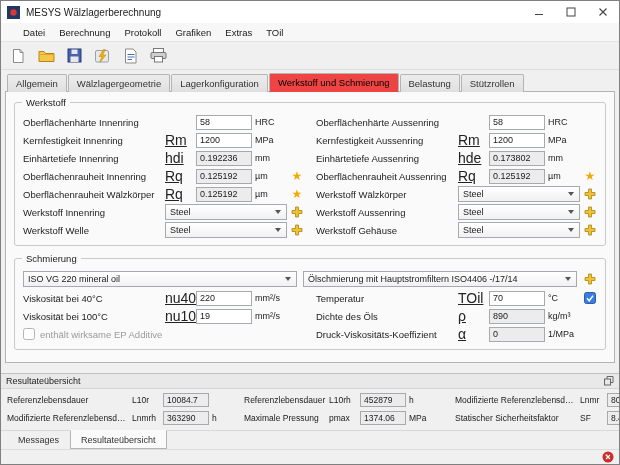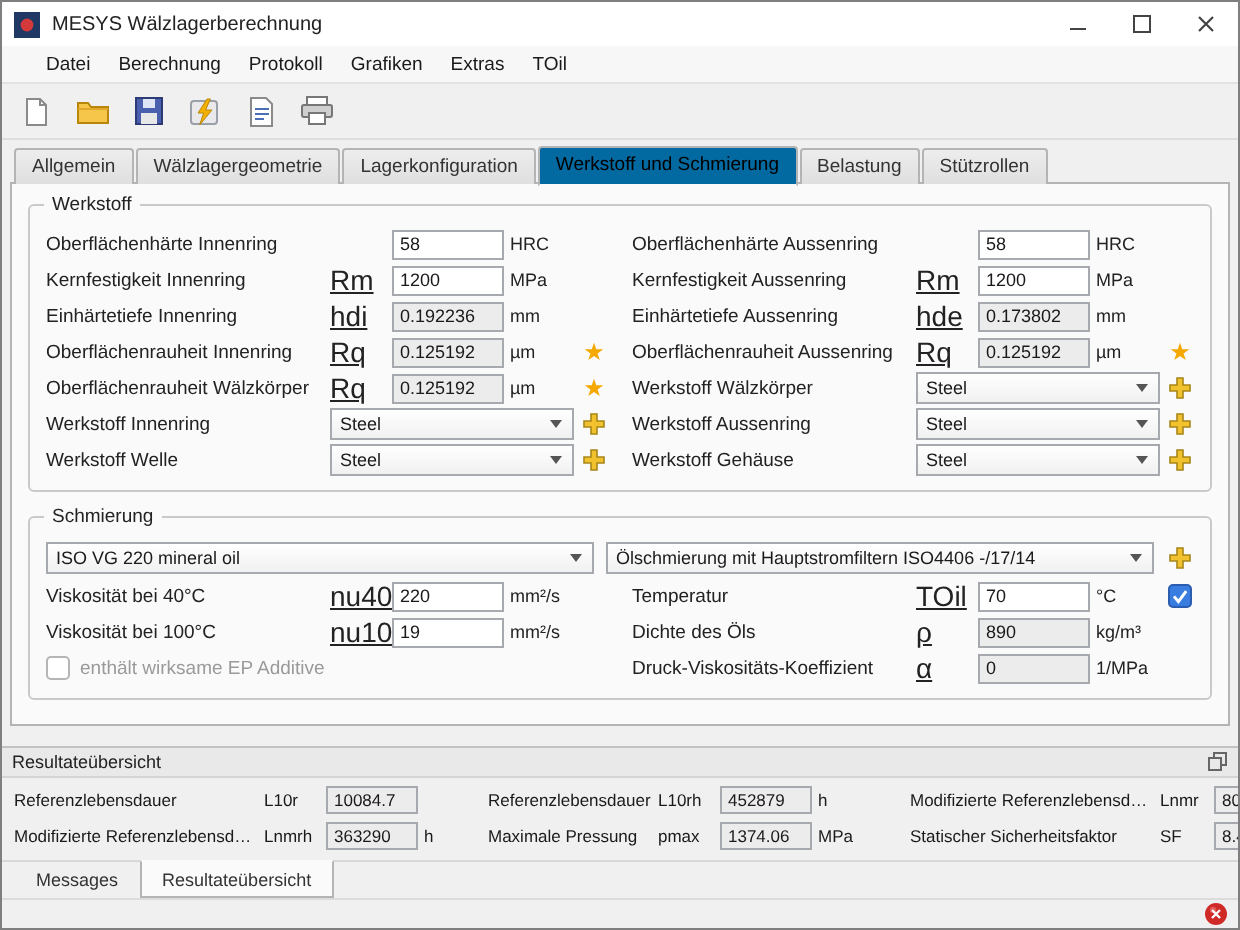--- a/index.html
+++ b/index.html
@@ -21,21 +21,21 @@
   
   .menubar { height: 19px; background: #f7f7f7; border-bottom: 1px solid #e2e2e2; display: flex; align-items: center; padding-left: 15px; flex: none; }
   .menu-item { padding: 2px 7px; font-size: 9.5px; }
   
   .toolbar { height: 28px; background: #f0f0f0; border-bottom: 1px solid #dedede; display: flex; align-items: center; gap: 2px; padding-left: 4px; flex: none; }
   .tool-btn { width: 26px; height: 24px; display: flex; align-items: center; justify-content: center; border: 1px solid transparent; background: transparent; }
   
   .tabarea { flex: 1; display: flex; flex-direction: column; margin: 3px 4px 10px 4px; min-height: 0; }
   .tabbar { display: flex; align-items: flex-end; padding-left: 2px; position: relative; z-index: 2; margin-bottom: -1px; flex: none; }
   .tab { border: 1px solid #b4b4b4; border-bottom: none; background: linear-gradient(#ededed,#dfdfdf); padding: 3px 8px 3px 8px; margin-right: 1px; font-size: 9.5px; border-radius: 2px 2px 0 0; color: #333; }
-  .tab.active { background: #0369a1; padding-bottom: 4px; border-bottom: 1px solid #fafafa; margin-bottom: -1px; color: #000; }
+  .tab.active { background: #ef4444; padding-bottom: 4px; border-bottom: 1px solid #fafafa; margin-bottom: -1px; color: #000; }
   .pane { flex: 1; background: #fafafa; border: 1px solid #b4b4b4; padding: 8px 8px 4px 8px; min-height: 0; overflow: hidden; }
   
   .groupbox { position: relative; border: 1px solid #c9c9c9; border-radius: 3px; padding: 10px 8px 6px 8px; margin-bottom: 12px; background: #fafafa; }
   .groupbox-title { position: absolute; top: -6px; left: 7px; background: #fafafa; padding: 0 4px; font-size: 9.5px; color: #222; }
   .cols { display: flex; gap: 12px; }
   .col { flex: 1; min-width: 0; }
   
   .frow { display: grid; grid-template-columns: minmax(0,1fr) 28px 56px 32px 14px; column-gap: 3px; align-items: center; height: 18px; }
   .label { font-size: 9.5px; white-space: nowrap; overflow: hidden; text-overflow: ellipsis; color: #222; }
   .sym { font-size: 14px; color: #222; white-space: nowrap; text-decoration: underline; }

